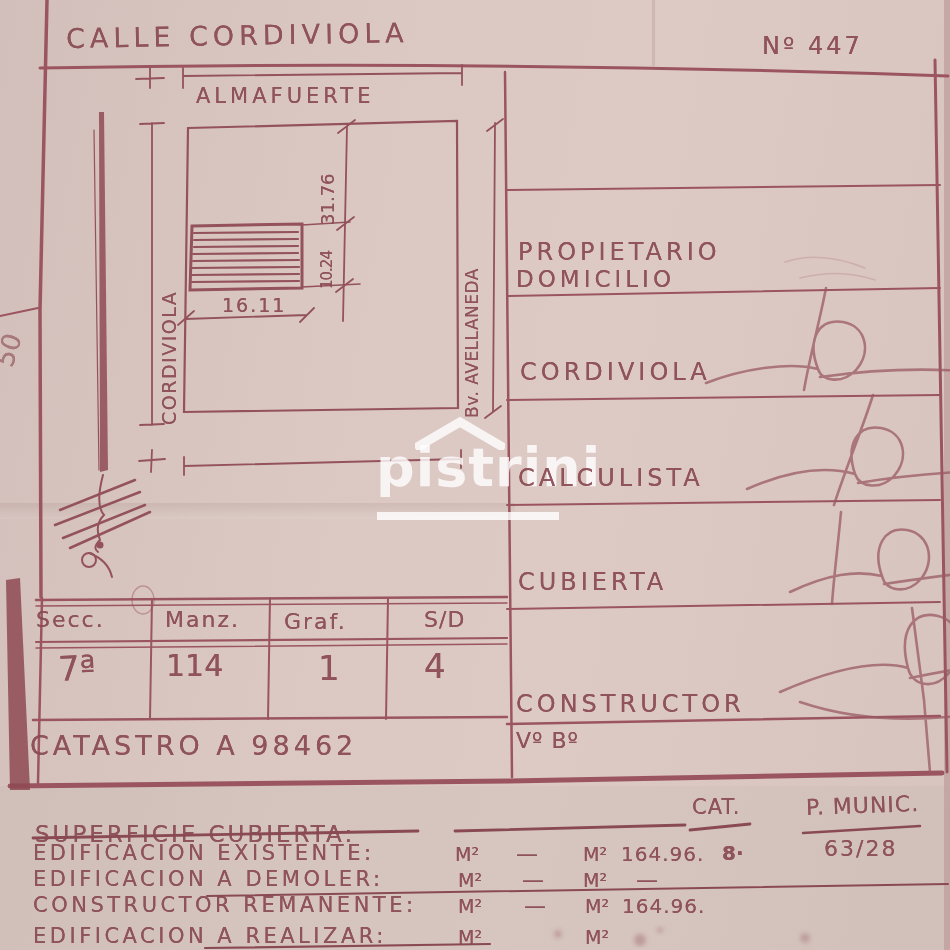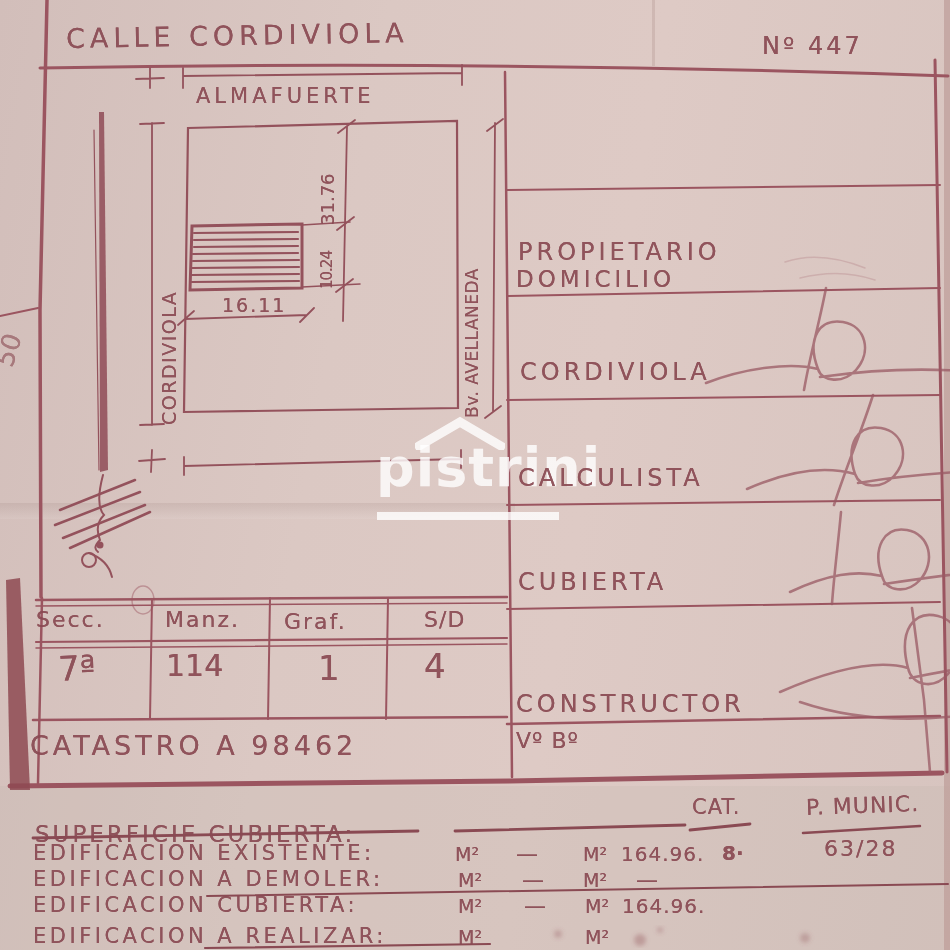--- a/index.html
+++ b/index.html
@@ -183,21 +183,21 @@
   <div class="t hand" style="left:583px;top:843px;font-size:19px;">M²</div>
   <div class="t hand" style="left:621px;top:842px;font-size:20px;letter-spacing:1px;">164.96.</div>
   <div class="t hand" style="left:722px;top:841px;font-size:20px;font-weight:bold;">8·</div>
 
   <div class="t hand" style="left:33px;top:867px;font-size:21px;letter-spacing:3.5px;">EDIFICACION A DEMOLER:</div>
   <div class="t hand" style="left:458px;top:869px;font-size:19px;">M²</div>
   <div class="t hand" style="left:522px;top:867px;font-size:22px;">—</div>
   <div class="t hand" style="left:583px;top:869px;font-size:19px;">M²</div>
   <div class="t hand" style="left:636px;top:867px;font-size:22px;">—</div>
 
-  <div class="t hand" style="left:33px;top:893px;font-size:21px;letter-spacing:3.5px;">EDIFICACION CUBIERTA:</div>
+  <div class="t hand" style="left:33px;top:893px;font-size:21px;letter-spacing:3.5px;">CONSTRUCTOR REMANENTE:</div>
   <div class="t hand" style="left:458px;top:895px;font-size:19px;">M²</div>
   <div class="t hand" style="left:524px;top:893px;font-size:22px;">—</div>
   <div class="t hand" style="left:585px;top:895px;font-size:19px;">M²</div>
   <div class="t hand" style="left:622px;top:894px;font-size:20px;letter-spacing:1px;">164.96.</div>
 
   <div class="t hand" style="left:33px;top:924px;font-size:21px;letter-spacing:3.5px;">EDIFICACION A REALIZAR:</div>
   <div class="t hand" style="left:458px;top:926px;font-size:19px;">M²</div>
   <div class="t hand" style="left:585px;top:926px;font-size:19px;">M²</div>
 
 </div>

